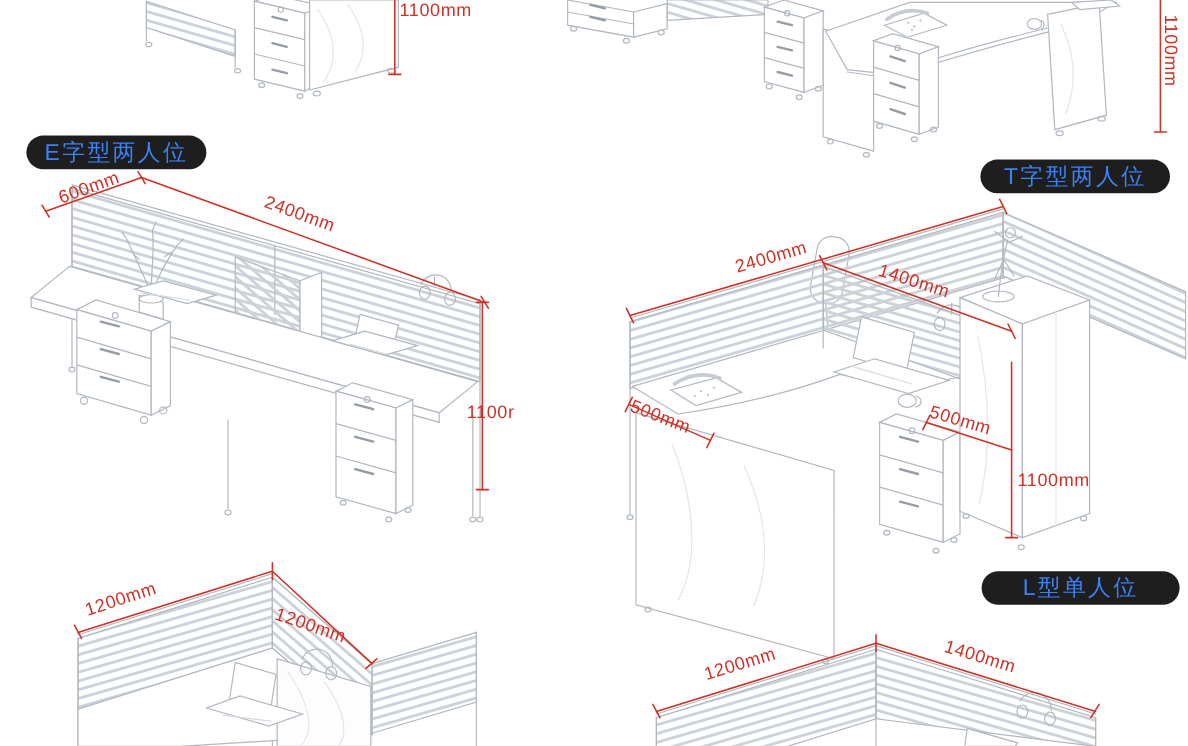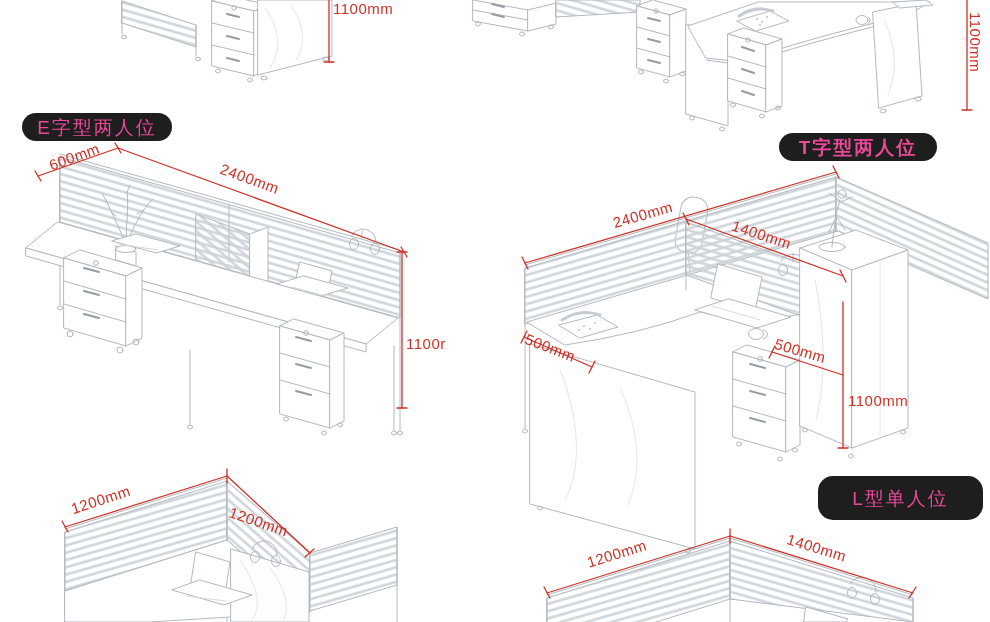--- a/index.html
+++ b/index.html
@@ -2,21 +2,21 @@
 <html><head>
 <meta charset="utf-8">
 <style>
   html,body{margin:0;padding:0;background:#fff;}
   .stage{position:relative;width:990px;height:622px;background:#ffffff;overflow:hidden;
          font-family:"Liberation Sans",sans-serif;}
   .stage svg{position:absolute;left:0;top:0;}
   .dim-label{position:absolute;color:#cf3127;font-size:15px;line-height:1;
              white-space:nowrap;letter-spacing:.5px;}
   .dim-label.vertical{writing-mode:vertical-rl;}
-  .badge{position:absolute;background:#1e1e1e;color:#ec4899;border-radius:15px;
+  .badge{position:absolute;background:#1e1e1e;color:#3b82f6;border-radius:15px;
          display:flex;align-items:center;justify-content:center;
          font-size:19px;letter-spacing:2px;line-height:1;}
 </style>
 </head>
 <body>
 
 <div class="stage">
 
 <svg width="990" height="622" viewBox="0 0 990 622">
   <defs>
@@ -311,28 +311,28 @@
         <line x1="305" y1="557" x2="314" y2="549"></line>
     <line x1="547" y1="593" x2="730" y2="536"></line>
     <line x1="544" y1="587" x2="550" y2="598"></line>
         <line x1="730" y1="529" x2="730" y2="543"></line>
     <line x1="730" y1="536" x2="913" y2="593"></line>
         <line x1="909" y1="598" x2="916" y2="587"></line>
   </g>
 </svg>
 
 <div class="badge" style="left:22px;top:113px;width:150px;height:28px;">E字型两人位</div>
-<div class="badge" style="left:779px;top:133px;width:158px;height:28px;font-weight:bold;">T字型两人位</div>
-<div class="badge" style="left:818px;top:476px;width:165px;height:44px;">L型单人位</div>
+<div class="badge" style="left:817px;top:133px;width:158px;height:28px;">T字型两人位</div>
+<div class="badge" style="left:818px;top:476px;width:165px;height:28px;">L型单人位</div>
 
 <div class="dim-label" style="left:333px;top:1px;">1100mm</div>
 <div class="dim-label vertical" style="left:968px;top:12px;">1100mm</div>
 <div class="dim-label" style="left:48px;top:149px;transform:rotate(-20deg);">600mm</div>
 <div class="dim-label" style="left:219px;top:171px;transform:rotate(20deg);">2400mm</div>
-<div class="dim-label" style="left:406px;top:336px;text-align:right;">1100r</div>
+<div class="dim-label" style="left:389px;top:336px;text-align:right;">1100r</div>
 <div class="dim-label" style="left:612px;top:207px;transform:rotate(-16deg);">2400mm</div>
 <div class="dim-label" style="left:731px;top:227px;transform:rotate(18deg);">1400mm</div>
 <div class="dim-label" style="left:524px;top:340px;transform:rotate(21deg);">500mm</div>
 <div class="dim-label" style="left:774px;top:343px;transform:rotate(16deg);">500mm</div>
 <div class="dim-label" style="left:848px;top:393px;">1100mm</div>
 <div class="dim-label" style="left:70px;top:492px;transform:rotate(-18deg);">1200mm</div>
 <div class="dim-label" style="left:228px;top:514px;transform:rotate(19deg);">1200mm</div>
 <div class="dim-label" style="left:586px;top:546px;transform:rotate(-17deg);">1200mm</div>
 <div class="dim-label" style="left:786px;top:540px;transform:rotate(17deg);">1400mm</div>
 

